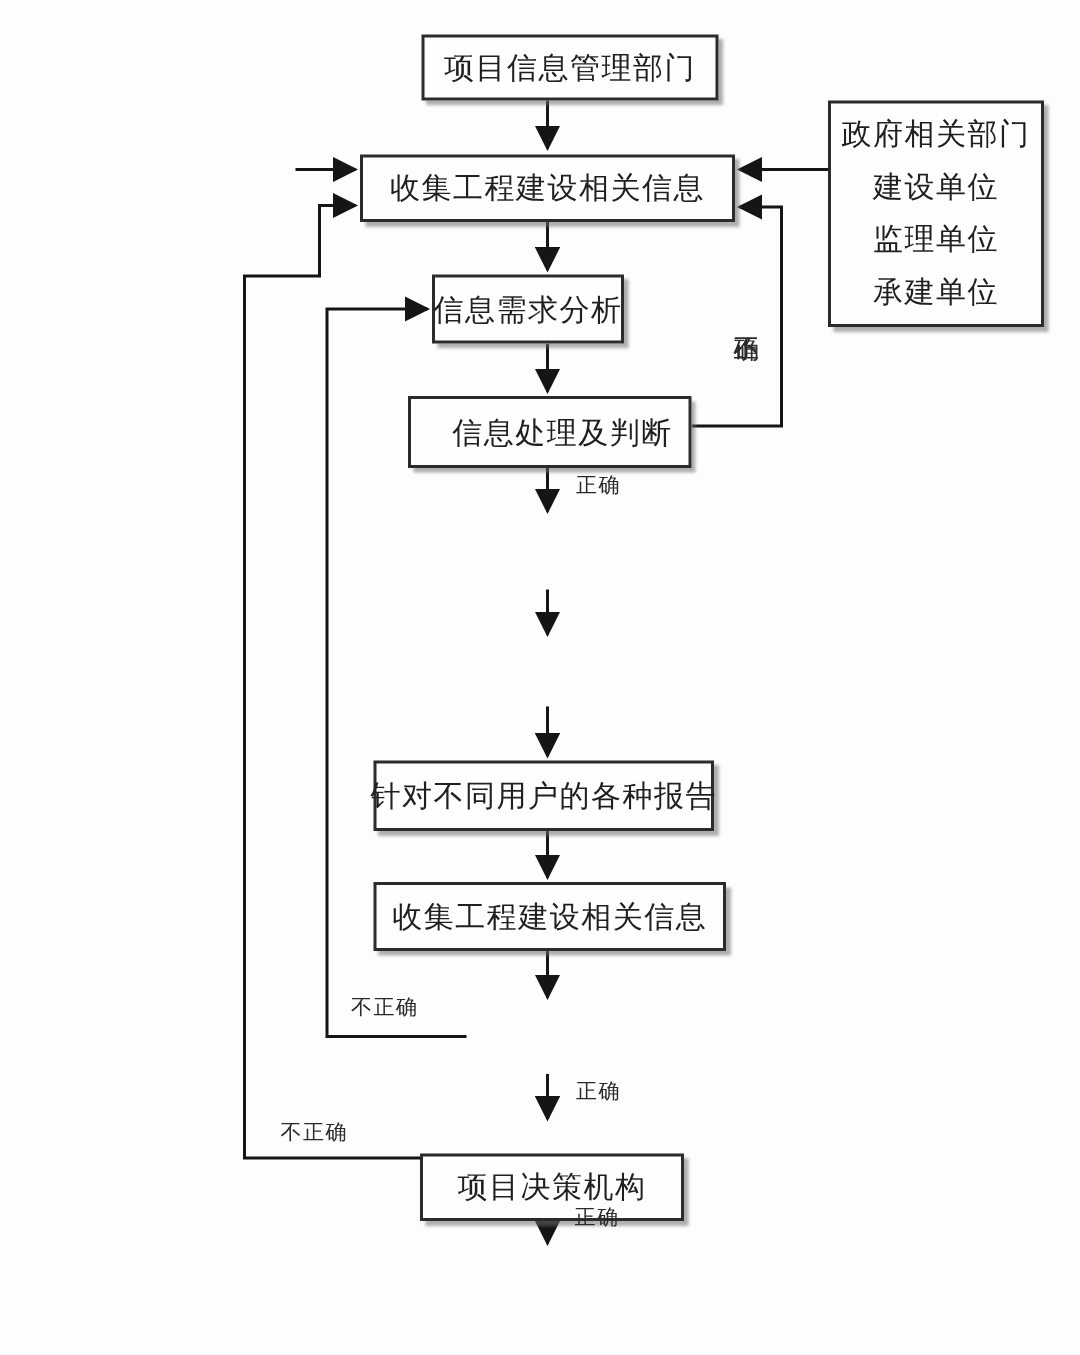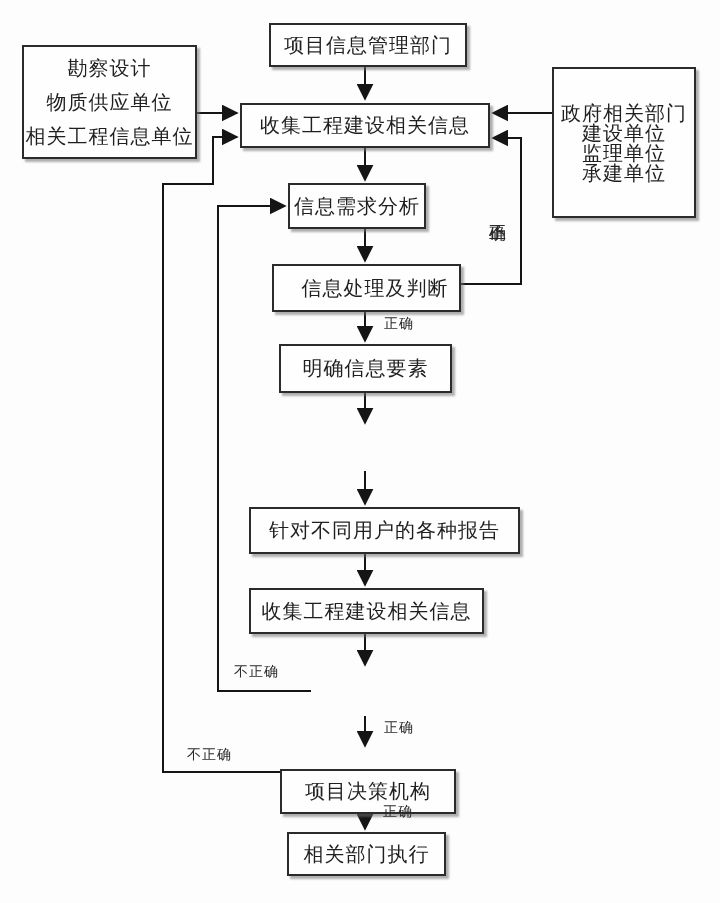--- a/index.html
+++ b/index.html
@@ -85,52 +85,45 @@
       <path d="M552,113 H493" marker-end="url(#arr)"></path>
 
       <path d="M461,284 H521 V138 H493" marker-end="url(#arr)"></path>
 
       <path d="M311,691 H218 V206 H285" marker-end="url(#arr)"></path>
 
       <path d="M280,772 H163 V184 H213 V137 H237" marker-end="url(#arr)"></path>
     </g>
   </svg>
 
-  <div class="node" style="left:269px; top:23px; width:198px; height:44px;">项目信息管理部门</div>
+  <div class="node" style="left:281px; top:23px; width:198px; height:44px;">项目信息管理部门</div>
 
-  <div class="node multi" style="left:22px; top:45px; width:175px; height:114px;">
-    <div class="line">勘察设计</div>
-    <div class="line">物质供应单位</div>
-    <div class="line">相关工程信息单位</div>
-  </div>
 
   <div class="node" style="left:240px; top:103px; width:250px; height:45px;">收集工程建设相关信息</div>
 
-  <div class="node multi" style="left:552px; top:67px; width:144px; height:151px;justify-content:center;">
+  <div class="node multi" style="left:552px; top:67px; width:144px; height:151px;">
     <div class="line">政府相关部门</div>
     <div class="line">建设单位</div>
     <div class="line">监理单位</div>
     <div class="line">承建单位</div>
   </div>
 
-  <div class="node" style="left:288px; top:183px; width:138px; height:46px;">信息需求分析</div>
+  <div class="node" style="left:288px; top:183px; width:128px; height:46px;">信息需求分析</div>
 
   <div class="node" style="left:272px; top:264px; width:189px; height:48px;padding-left:17px;">信息处理及判断</div>
 
-  <div class="node" style="left:279px; top:344px; width:173px; height:49px;">明确信息要素</div>
 
 
-  <div class="node" style="left:249px; top:507px; width:271px; height:47px;">针对不同用户的各种报告</div>
+  <div class="node" style="left:249px; top:507px; width:227px; height:47px;">针对不同用户的各种报告</div>
 
   <div class="node" style="left:249px; top:588px; width:235px; height:46px;">收集工程建设相关信息</div>
 
 
   <div class="node" style="left:280px; top:749px; width:176px; height:45px;margin-top:20px;">项目决策机构</div>
 
-  <div class="node" style="left:287px; top:832px; width:159px; height:44px;">相关部门执行</div>
 
   <span class="edge-label vertical" style="left:489px; top:211px;">不正确</span>
 
   <span class="edge-label" style="left:384px; top:315px;">正确</span>
 
   <span class="edge-label" style="left:234px; top:663px;">不正确</span>
 
   <span class="edge-label" style="left:384px; top:719px;">正确</span>
 
   <span class="edge-label" style="left:187px; top:746px;">不正确</span>

